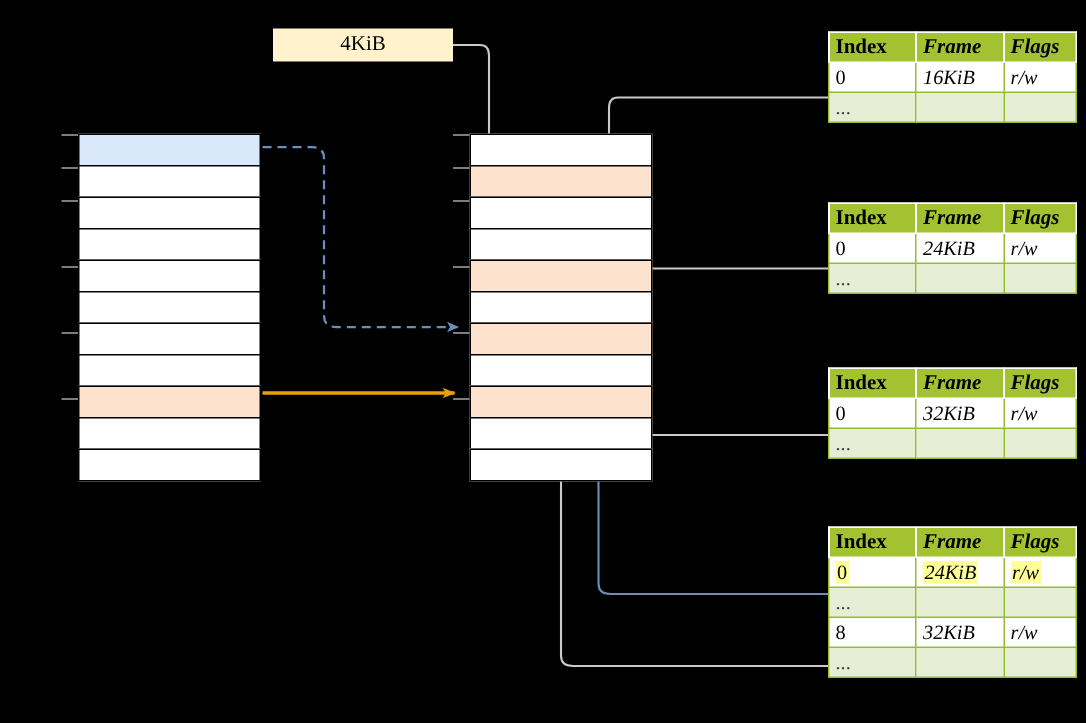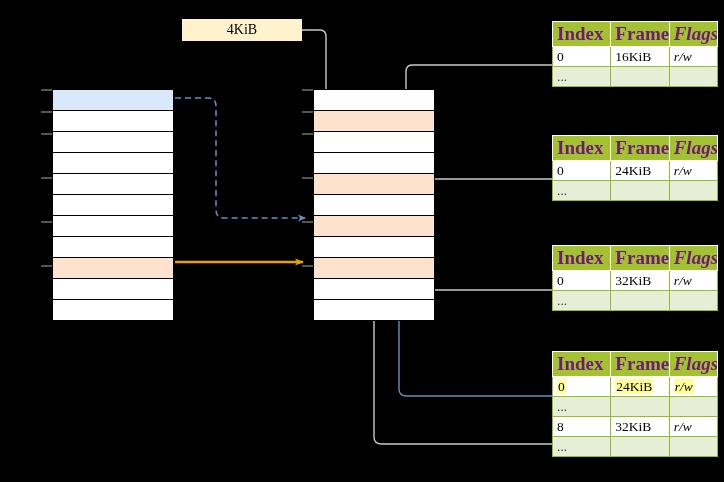--- a/index.html
+++ b/index.html
@@ -69,37 +69,37 @@
     text-align: left;
     font-weight: normal;
     vertical-align: middle;
     height: 20px;
     box-sizing: border-box;
     overflow: hidden;
     white-space: nowrap;
   }
   .ptable th {
     background: #a2c232;
-    color: #701a75;
+    color: #000000;
     font-weight: bold;
-    font-size: 19px;
+    font-size: 14px;
     border-color: #ffffff;
   }
   .ptable tr.alt td {
     background: #e7eed6;
     color: #3f3f3f;
   }
   .ptable tr.data td {
     background: #ffffff;
     color: #000000;
   }
   .hl { background: #ffff99; padding: 0 1px; }
 
   .col-index { width: 58px; }
-  .col-frame { width: 58px; }
+  .col-frame { width: 58px; font-style: italic; }
   .col-flags { width: 48px; font-style: italic; }
 </style>
 </head>
 <body>
 
 <div id="canvas">
 
   <svg id="wires" viewBox="0 0 724 482" width="724" height="482" xmlns="http://www.w3.org/2000/svg">
     <defs>
       <marker id="ahGray" markerWidth="8" markerHeight="8" refX="6" refY="4" orient="auto" markerUnits="userSpaceOnUse">

